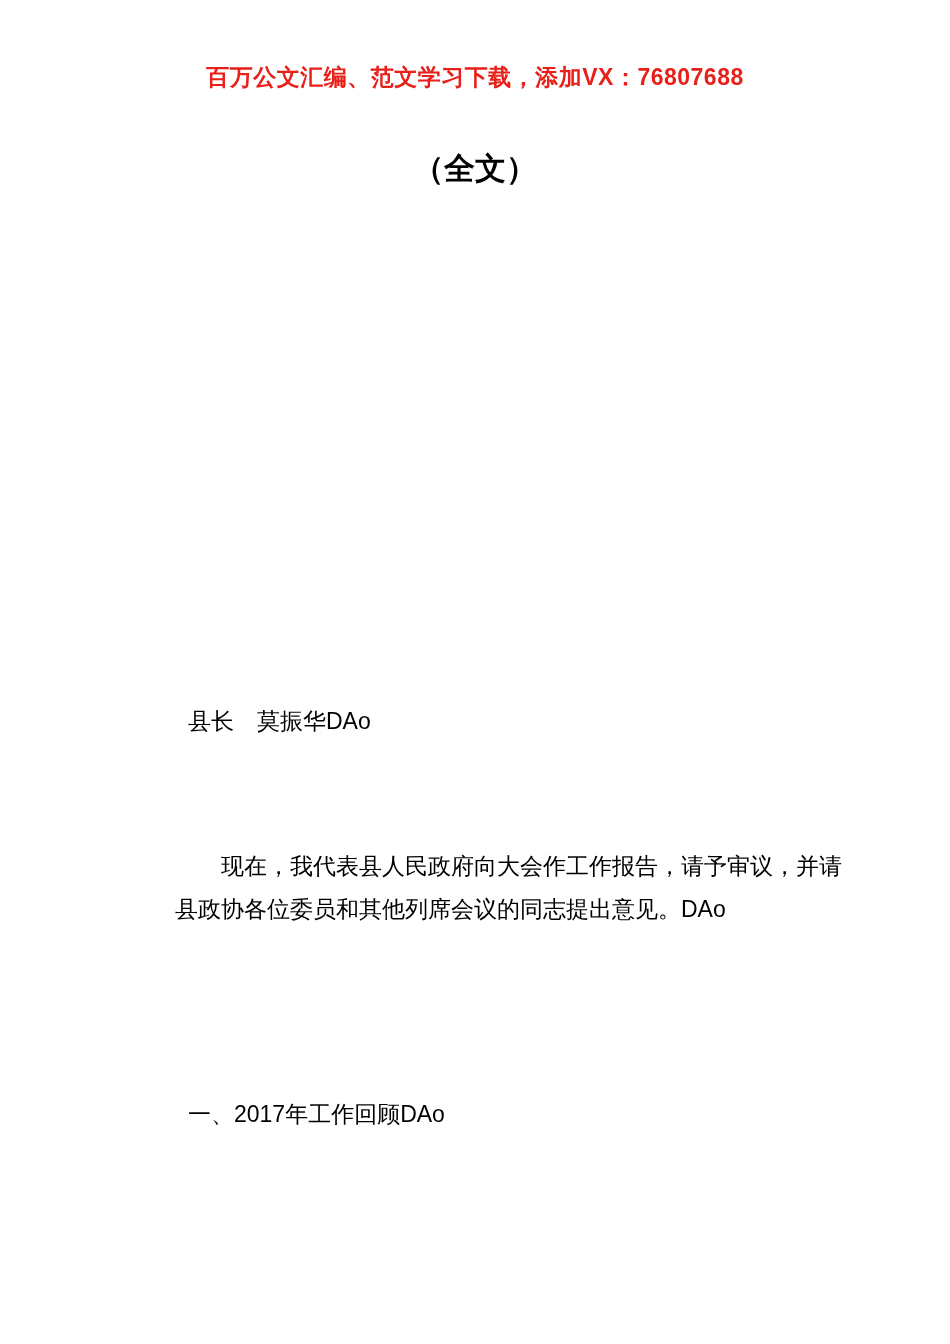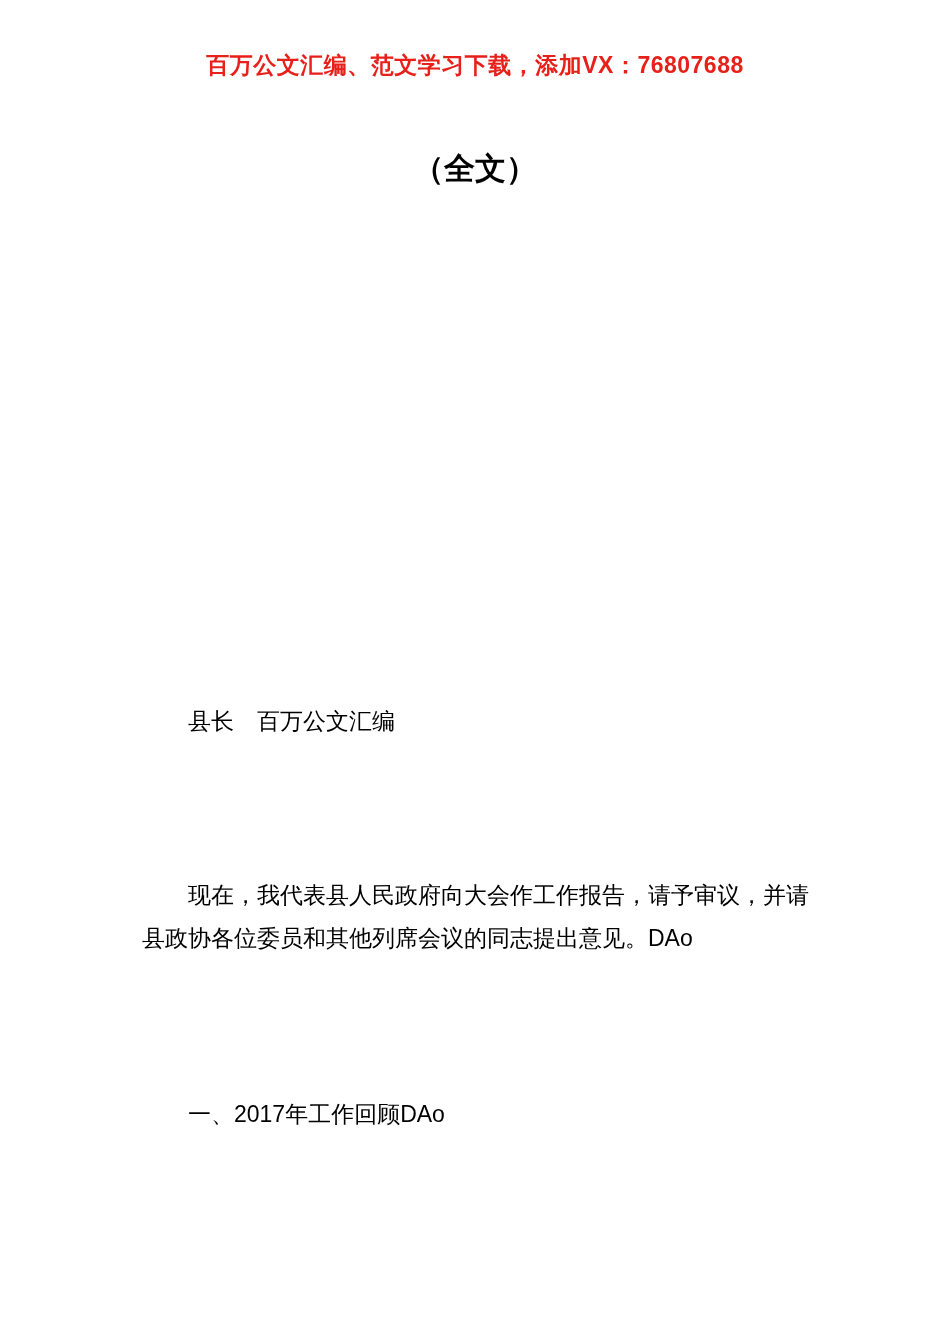--- a/index.html
+++ b/index.html
@@ -14,21 +14,21 @@
   .page {
     position: relative;
     width: 950px;
     height: 1344px;
     background: #ffffff;
     overflow: hidden;
     box-sizing: border-box;
   }
   .promo-banner {
     position: absolute;
-    top: 50px;
+    top: 62px;
     left: 0;
     width: 950px;
     text-align: center;
     color: #e8201a;
     font-size: 23px;
     font-weight: 700;
     letter-spacing: 0.5px;
     font-family: "Liberation Sans", "DejaVu Sans", sans-serif;
   }
   .doc-title {
@@ -51,35 +51,35 @@
     line-height: 1.85;
     color: #000000;
     font-family: "Liberation Sans", "DejaVu Sans", sans-serif;
   }
   .indent {
     text-indent: 2em;
   }
   .p-meeting { top: 548px; }
   .p-speaker { top: 700px; }
   .p-salutation { top: 798px; }
-  .p-intro { top: 874px; }
+  .p-intro { top: 845px; margin-left: 33px; }
   .p-section { top: 1093px; }
 </style>
 </head>
 <body>
 
 <div class="page">
 
   <div class="promo-banner">百万公文汇编、范文学习下载，添加VX：76807688</div>
 
   <div class="doc-title">
     <div>（全文）</div>
   </div>
 
 
-  <div class="body-block p-speaker indent">县长　百万公文汇编</div>
+  <div class="body-block p-speaker indent">县长　莫振华DAo</div>
 
 
   <div class="body-block p-intro indent">现在，我代表县人民政府向大会作工作报告，请予审议，并请县政协各位委员和其他列席会议的同志提出意见。DAo</div>
 
   <div class="body-block p-section indent">一、2017年工作回顾DAo</div>
 
 </div>
 
 </body></html>

